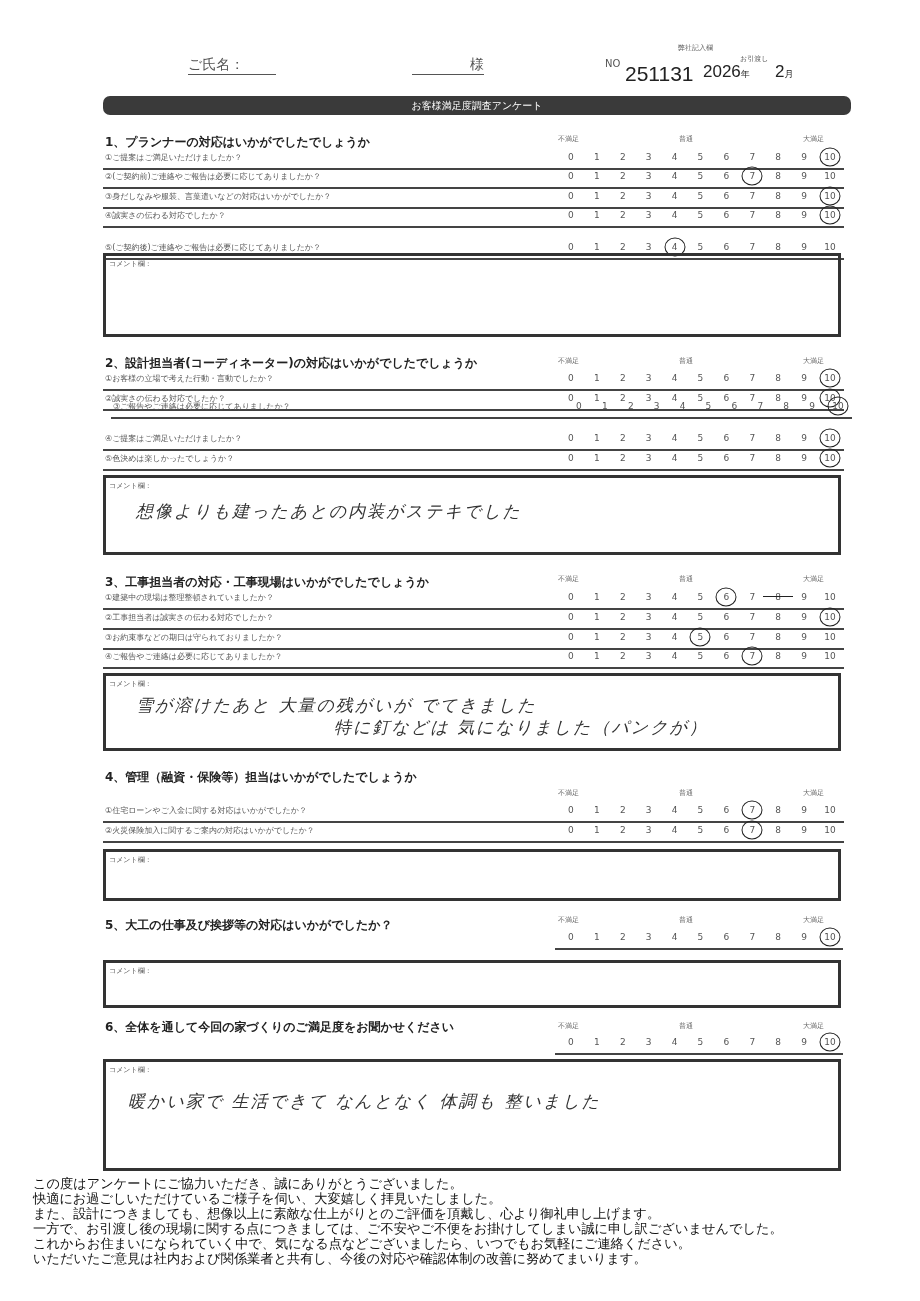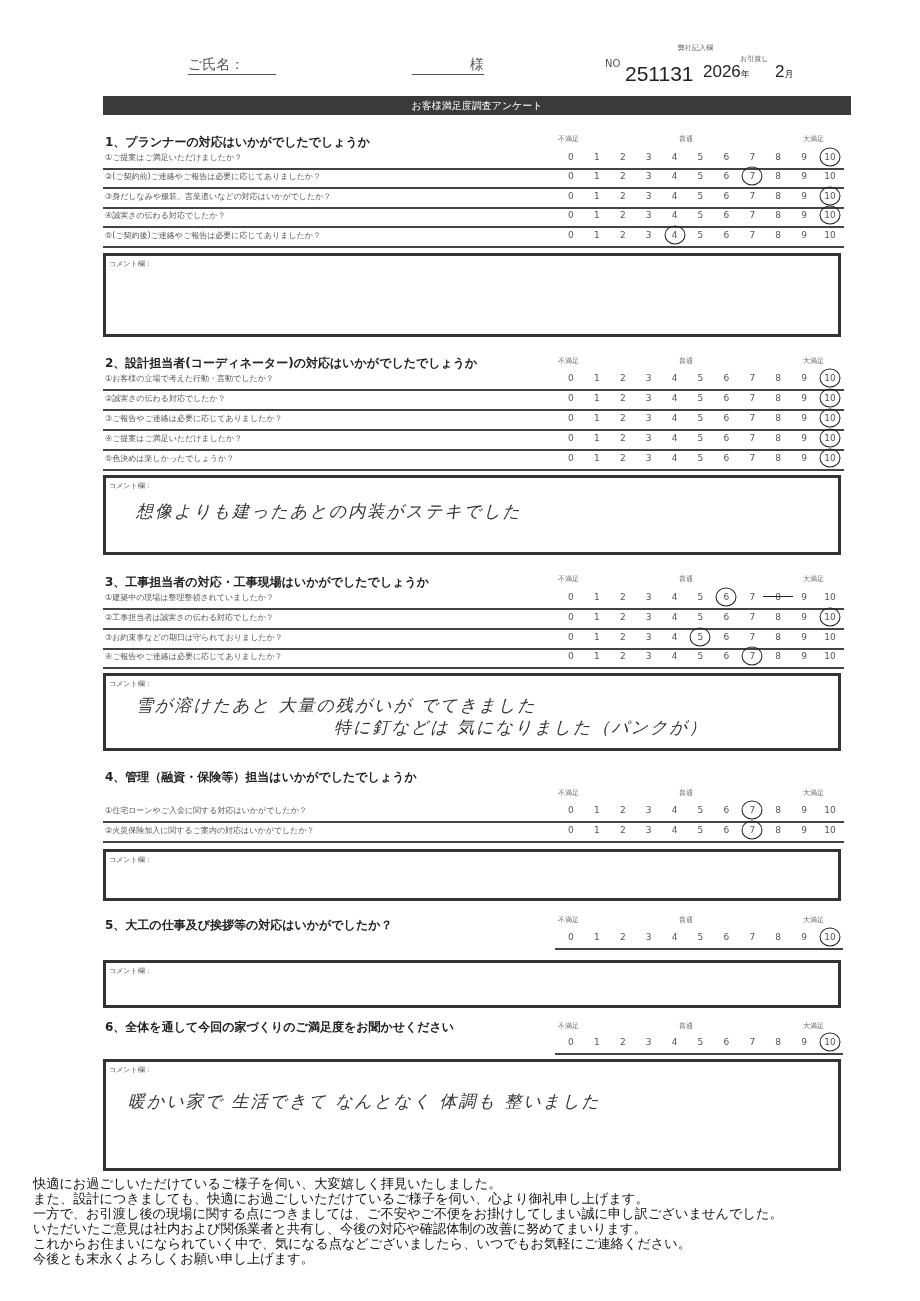--- a/index.html
+++ b/index.html
@@ -9,21 +9,21 @@
   .hdr-name { left:188px; top:56px; font-size:14px; color:#555; border-bottom:1px solid #555; padding:0 32px 0 0; }
   .hdr-sama { left:412px; top:56px; width:72px; font-size:14px; color:#555; border-bottom:1px solid #555; text-align:right; }
   .hdr-note { left:678px; top:43px; font-size:7px; color:#666; }
   .hdr-no-lbl { left:605px; top:58px; font-size:10px; color:#555; }
   .hdr-no { left:625px; top:62px; font-size:21px; color:#222; font-family:"Liberation Sans", sans-serif; }
   .hdr-hand-lbl { left:740px; top:54px; font-size:7px; color:#555; }
   .hdr-year { left:703px; top:62px; font-size:17px; color:#222; font-family:"Liberation Sans", sans-serif; }
   .hdr-year small, .hdr-month small { font-size:9px; }
   .hdr-month { left:775px; top:62px; font-size:17px; color:#222; font-family:"Liberation Sans", sans-serif; }
   .titlebar { left:103px; top:96px; width:748px; height:19px; background:#3a3a3a; color:#fff;
-              font-size:10px; text-align:center; line-height:19px; }
+              font-size:10px; text-align:center; line-height:19px;border-radius:7px; }
   .sec-title { left:105px; font-size:12px; font-weight:bold; color:#222; }
   .scale-head { position:absolute; font-size:7px; color:#666; }
   .row { position:absolute; left:103px; width:741px; height:19px; border-bottom:2px solid #444; }
   .row .q { position:absolute; left:2px; top:3px; font-size:8px; color:#555; white-space:nowrap; }
   .row .nums { position:absolute; left:455px; top:3px; width:285px; display:flex; }
   .nums span { width:26px; text-align:center; font-size:9px; color:#555; position:relative; }
   .nums span.sel::after { content:""; position:absolute; left:50%; top:50%; width:19px; height:17px;
       transform:translate(-50%,-50%); border:1.4px solid #222; border-radius:50%; }
   .nums span.cross::before { content:""; position:absolute; left:-2px; right:-2px; top:4px; border-top:1.4px solid #222; }
   .cbox { position:absolute; left:103px; width:738px; border:3px solid #333; box-sizing:border-box; }
@@ -110,21 +110,21 @@
         <span>3</span>
         <span>4</span>
         <span>5</span>
         <span>6</span>
         <span>7</span>
         <span>8</span>
         <span>9</span>
         <span class="sel">10</span>
       </div>
     </div>
-    <div class="row" style="top: 227px;">
+    <div class="row" style="top: 239px;">
       <div class="q">⑤(ご契約後)ご連絡やご報告は必要に応じてありましたか？</div>
       <div class="nums">
         <span>0</span>
         <span>1</span>
         <span>2</span>
         <span>3</span>
         <span class="sel">4</span>
         <span>5</span>
         <span>6</span>
         <span>7</span>
@@ -165,21 +165,21 @@
         <span>3</span>
         <span>4</span>
         <span>5</span>
         <span>6</span>
         <span>7</span>
         <span>8</span>
         <span>9</span>
         <span class="sel">10</span>
       </div>
     </div>
-    <div class="row" style="top: 410px;">
+    <div class="row" style="top: 398px; margin-left: 8px;">
       <div class="q">③ご報告やご連絡は必要に応じてありましたか？</div>
       <div class="nums">
         <span>0</span>
         <span>1</span>
         <span>2</span>
         <span>3</span>
         <span>4</span>
         <span>5</span>
         <span>6</span>
         <span>7</span>
@@ -377,19 +377,19 @@
         <span class="sel">10</span>
       </div>
     </div>
     <div class="cbox" style="top: 1059px; height: 112px;">
       <div class="lbl">コメント欄：</div>
       <div class="hand" style="left: 22px; top: 28px;">暖かい家で 生活できて なんとなく 体調も 整いました</div>
     </div>
   </div>
 
 <div class="abs footer" id="footer">
+    <div>この度はアンケートにご協力いただき、誠にありがとうございました。</div>
     <div>快適にお過ごしいただけているご様子を伺い、大変嬉しく拝見いたしました。</div>
-    <div>また、設計につきましても、快適にお過ごしいただけているご様子を伺い、心より御礼申し上げます。</div>
+    <div>また、設計につきましても、想像以上に素敵な仕上がりとのご評価を頂戴し、心より御礼申し上げます。</div>
     <div>一方で、お引渡し後の現場に関する点につきましては、ご不安やご不便をお掛けしてしまい誠に申し訳ございませんでした。</div>
+    <div>これからお住まいになられていく中で、気になる点などございましたら、いつでもお気軽にご連絡ください。</div>
     <div>いただいたご意見は社内および関係業者と共有し、今後の対応や確認体制の改善に努めてまいります。</div>
-    <div>これからお住まいになられていく中で、気になる点などございましたら、いつでもお気軽にご連絡ください。</div>
-    <div>今後とも末永くよろしくお願い申し上げます。</div>
   </div>
 
 </body></html>

